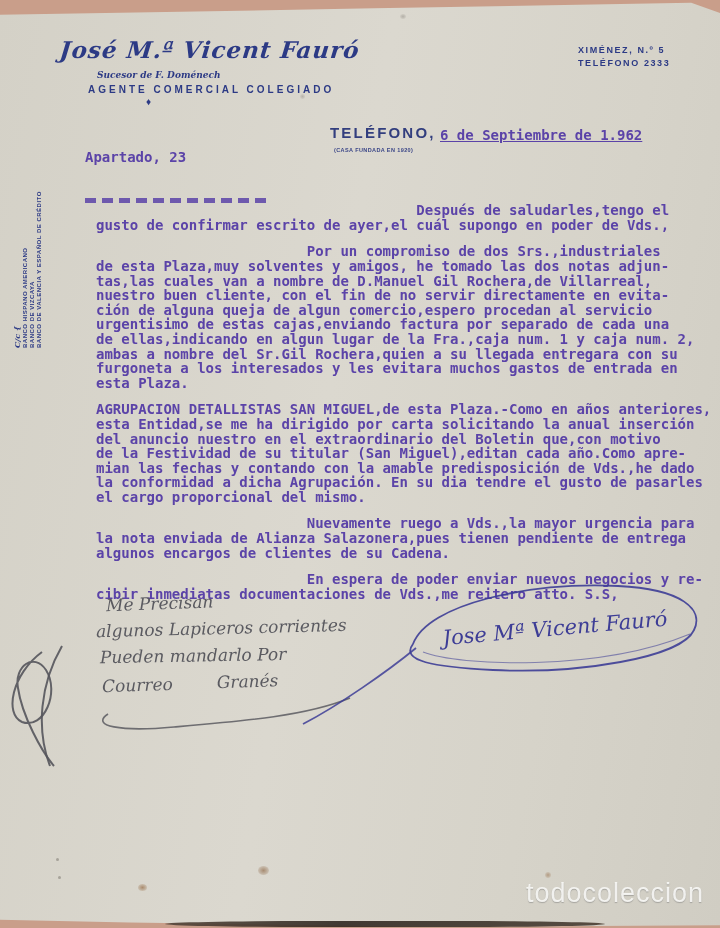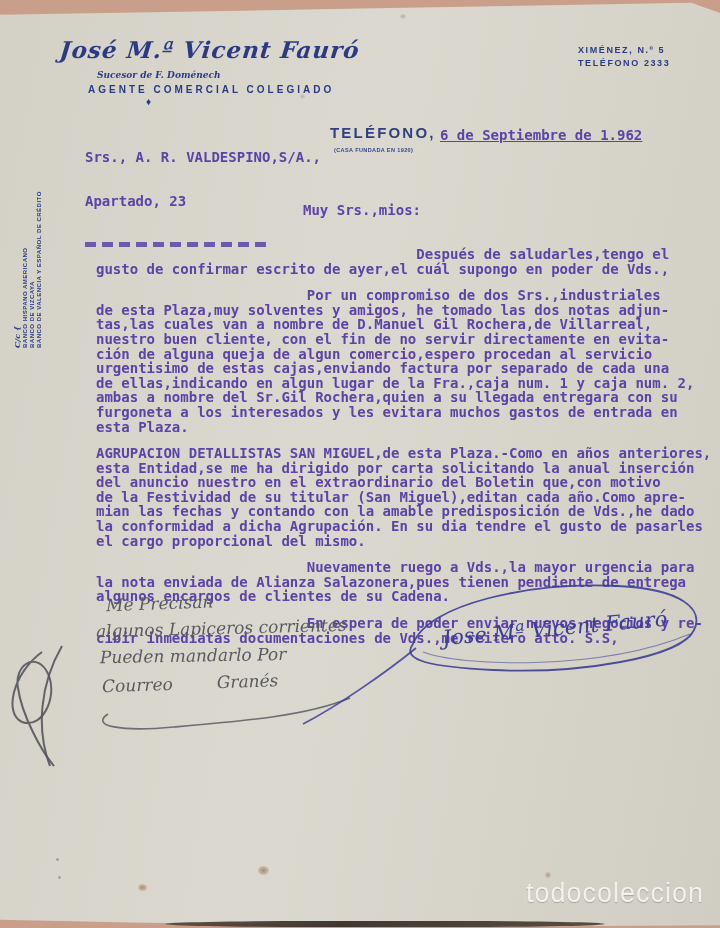--- a/index.html
+++ b/index.html
@@ -118,27 +118,25 @@
 <div class="lh-right">
   <div>XIMÉNEZ, N.º 5</div>
   <div>TELÉFONO 2333</div>
 </div>
 <div class="lh-city">TELÉFONO,</div>
 <div class="lh-founded">(CASA FUNDADA EN 1920)</div>
 
 <div class="tw date-line">6 de Septiembre de 1.962</div>
 
 <div class="tw recipient">
-  <div>Srs., A. R. VALDESPINO,S/A.,</div>
   <div>Apartado, 23</div>
   <div class="dash-row"></div>
 </div>
 
 <div class="tw typed-body">
-  <div class="salutation">Muy Srs.,mios:</div>
   <div id="paragraphs"><div class="para"><div class="tline">                                      Después de saludarles,tengo el</div><div class="tline">gusto de confirmar escrito de ayer,el cuál supongo en poder de Vds.,</div></div><div class="para"><div class="tline">                         Por un compromiso de dos Srs.,industriales</div><div class="tline">de esta Plaza,muy solventes y amigos, he tomado las dos notas adjun-</div><div class="tline">tas,las cuales van a nombre de D.Manuel Gil Rochera,de Villarreal,</div><div class="tline">nuestro buen cliente, con el fin de no servir directamente en evita-</div><div class="tline">ción de alguna queja de algun comercio,espero procedan al servicio</div><div class="tline">urgentisimo de estas cajas,enviando factura por separado de cada una</div><div class="tline">de ellas,indicando en algun lugar de la Fra.,caja num. 1 y caja num. 2,</div><div class="tline">ambas a nombre del Sr.Gil Rochera,quien a su llegada entregara con su</div><div class="tline">furgoneta a los interesados y les evitara muchos gastos de entrada en</div><div class="tline">esta Plaza.</div></div><div class="para"><div class="tline">AGRUPACION DETALLISTAS SAN MIGUEL,de esta Plaza.-Como en años anteriores,</div><div class="tline">esta Entidad,se me ha dirigido por carta solicitando la anual inserción</div><div class="tline">del anuncio nuestro en el extraordinario del Boletin que,con motivo</div><div class="tline">de la Festividad de su titular (San Miguel),editan cada año.Como apre-</div><div class="tline">mian las fechas y contando con la amable predisposición de Vds.,he dado</div><div class="tline">la conformidad a dicha Agrupación. En su dia tendre el gusto de pasarles</div><div class="tline">el cargo proporcional del mismo.</div></div><div class="para"><div class="tline">                         Nuevamente ruego a Vds.,la mayor urgencia para</div><div class="tline">la nota enviada de Alianza Salazonera,pues tienen pendiente de entrega</div><div class="tline">algunos encargos de clientes de su Cadena.</div></div><div class="para"><div class="tline">                         En espera de poder enviar nuevos negocios y re-</div><div class="tline">cibir inmediatas documentaciones de Vds.,me reitero atto. S.S,</div></div></div>
 </div>
 
 <div class="banks">
   <div class="cc">C/c {</div>
   <div class="bank-line">BANCO HISPANO AMERICANO</div>
   <div class="bank-line">BANCO DE VIZCAYA</div>
   <div class="bank-line">BANCO DE VALENCIA Y ESPAÑOL DE CRÉDITO</div>
 </div>
 

